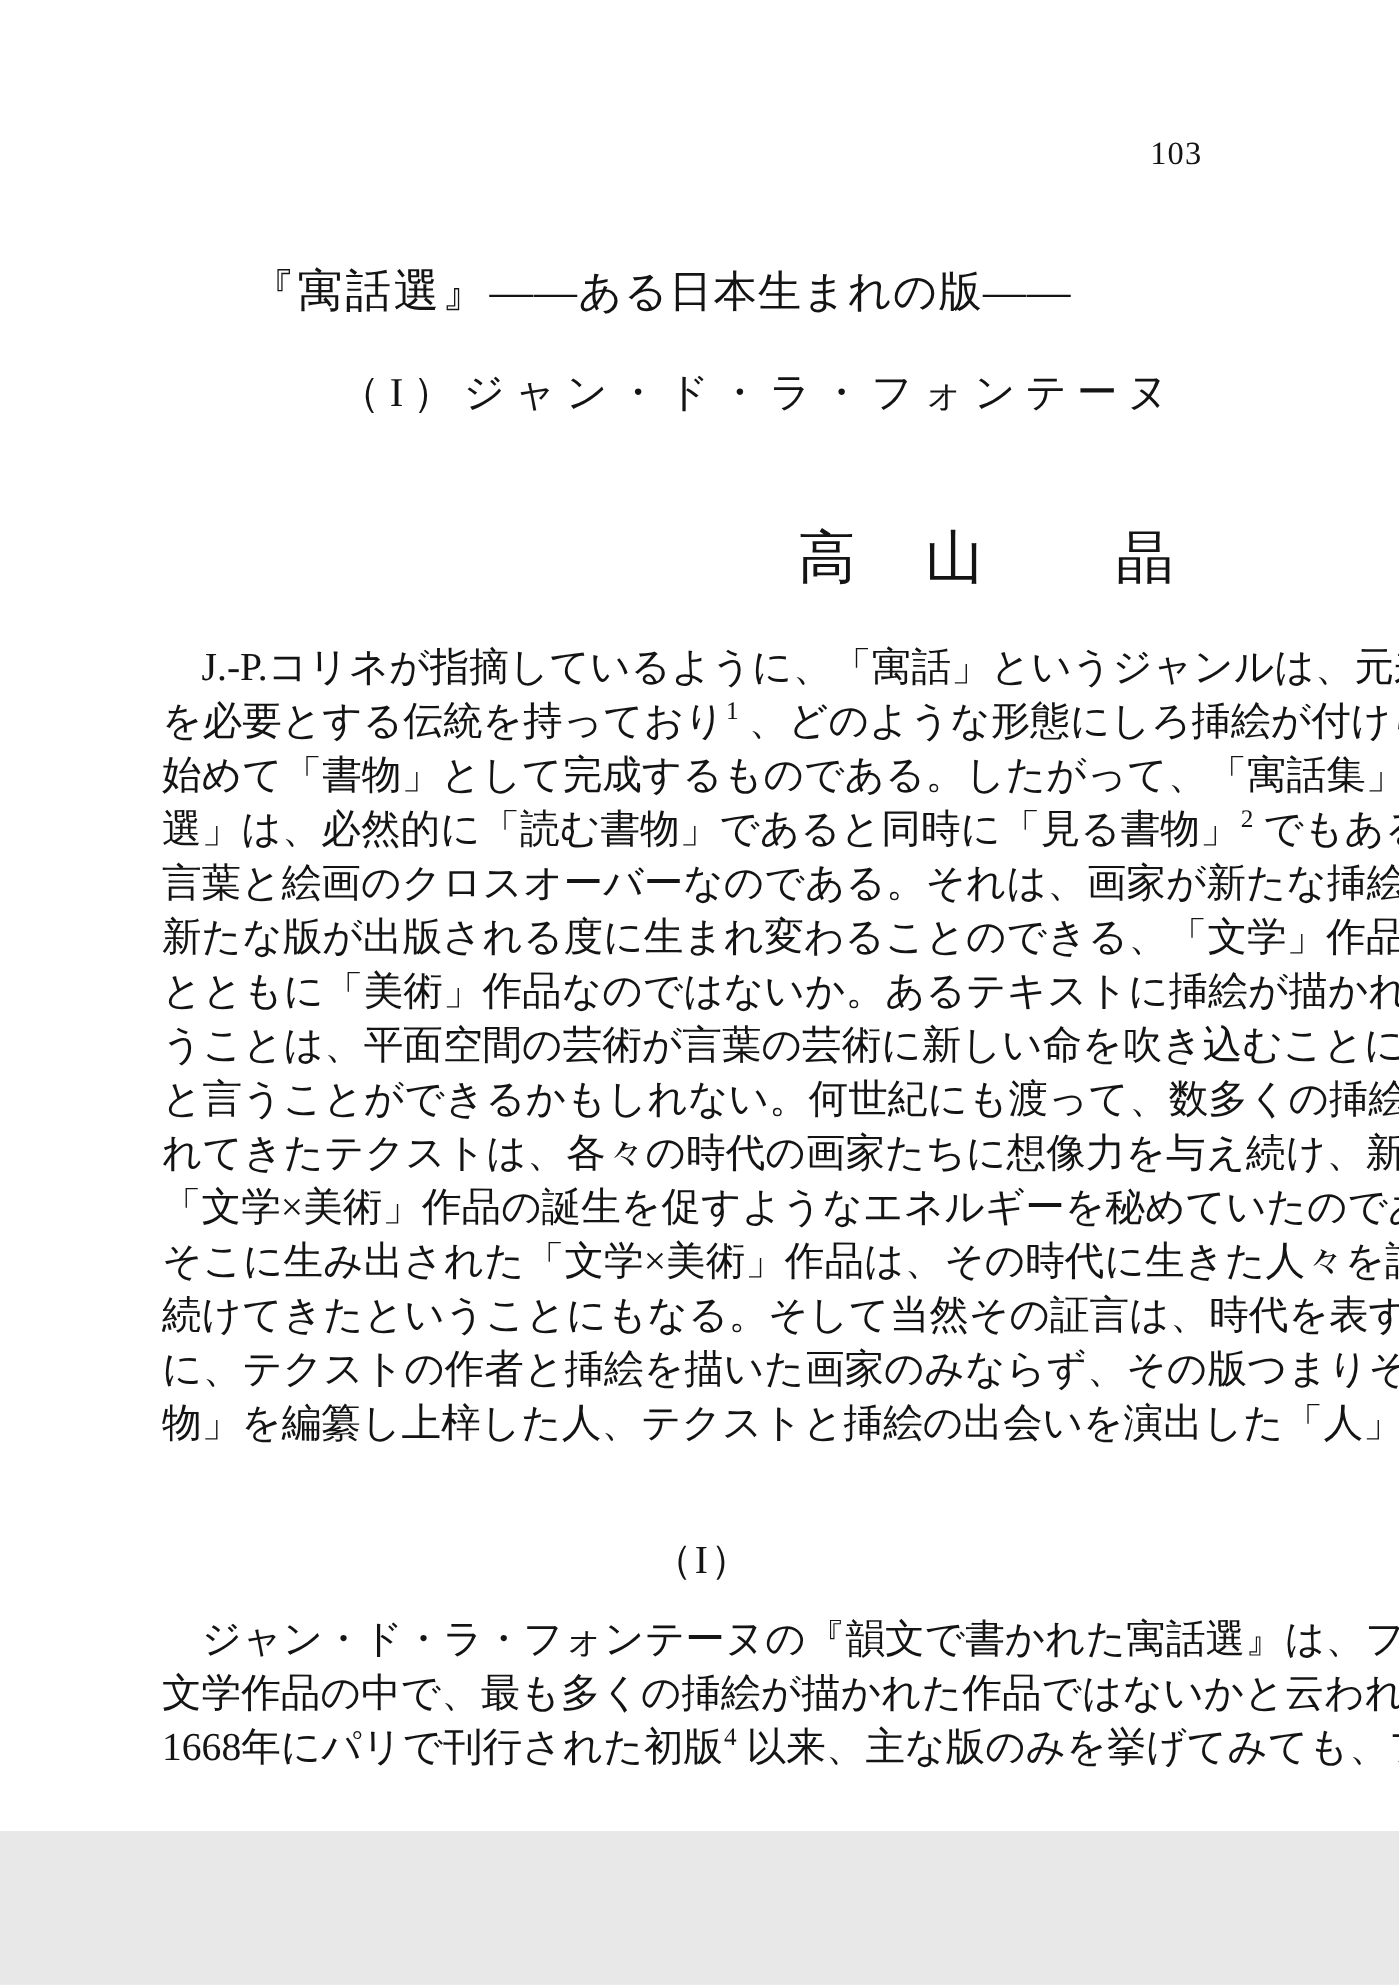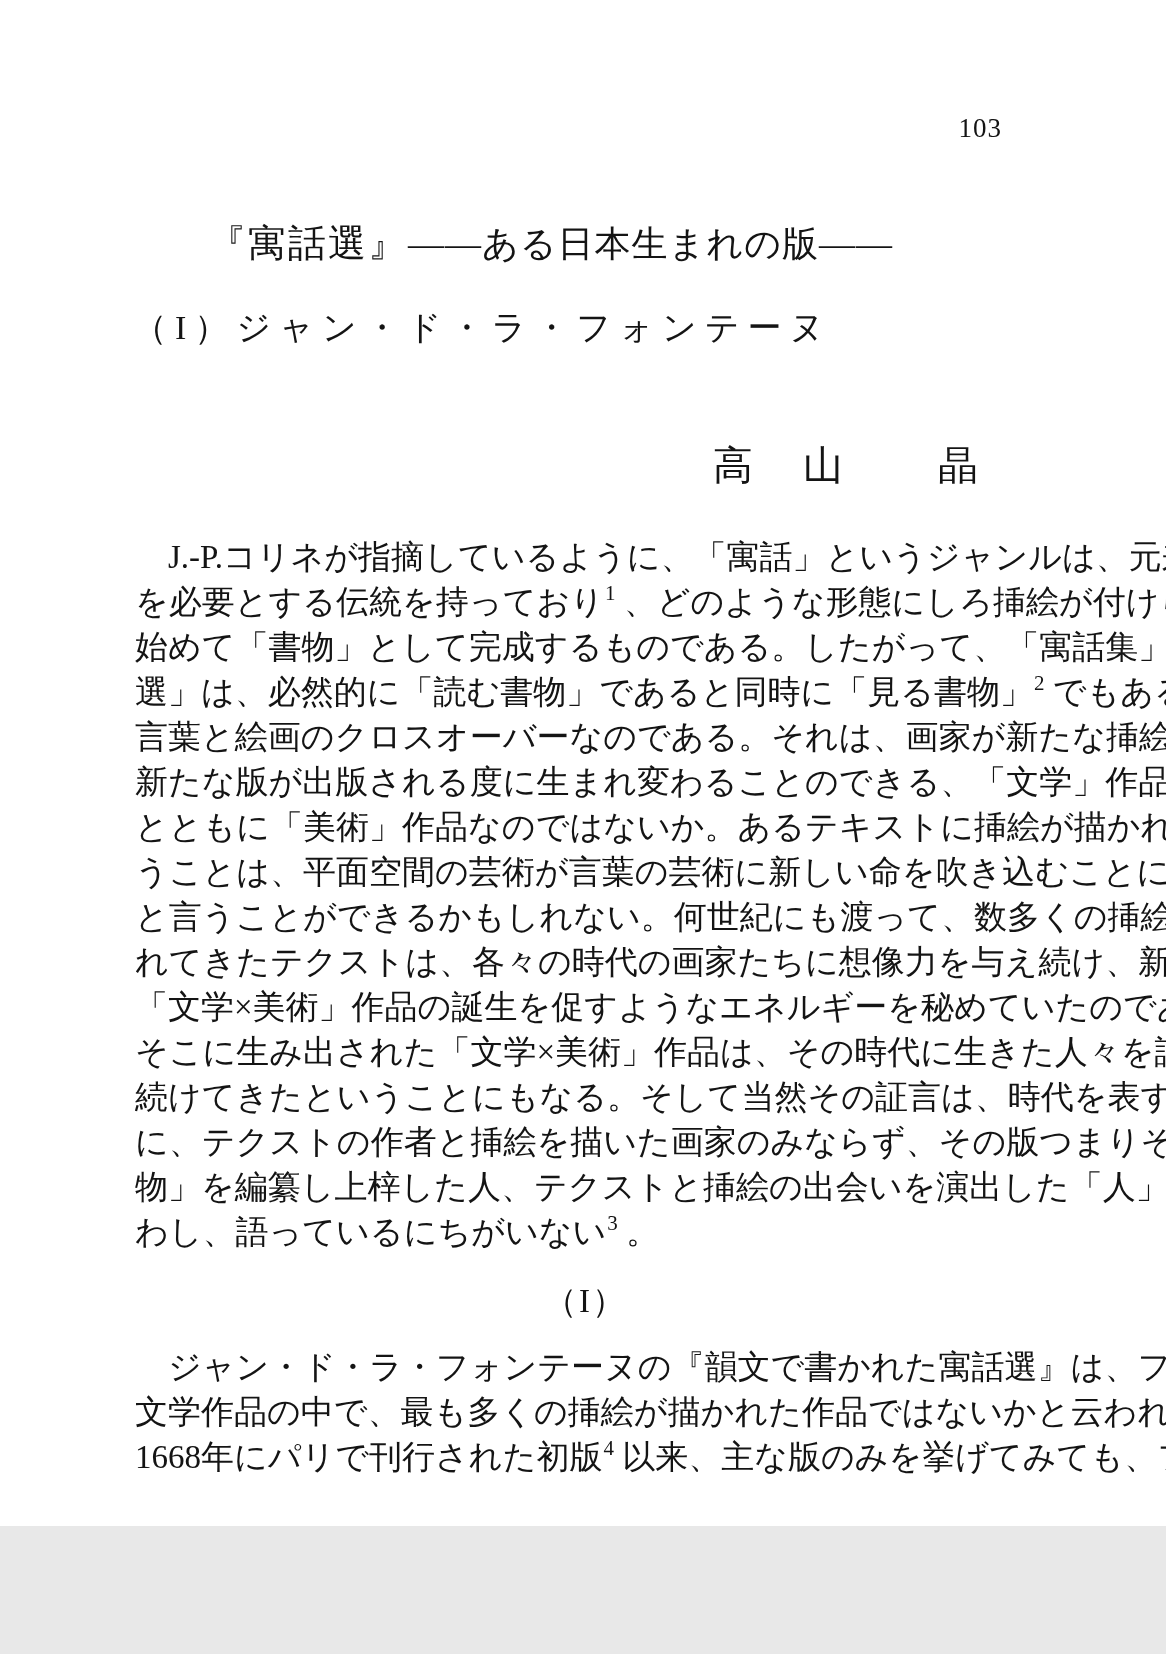--- a/index.html
+++ b/index.html
@@ -42,36 +42,36 @@
   .title-sub {
     font-size: 36px;
     letter-spacing: 1px;
     text-align: right;
   }
   .subtitle {
     position: absolute;
     top: 306px;
     left: 133px;
     width: 905px;
-    text-align: left;
+    text-align: right;
     padding-right: 56px;
     font-weight: normal;
     font-size: 34px;
     letter-spacing: 8px;
     white-space: nowrap;
     line-height: 44px;
   }
   .author {
     position: absolute;
     top: 440px;
     left: 133px;
     width: 905px;
     text-align: right;
     padding-right: 55px;
-    font-size: 40px;
+    font-size: 48px;
     letter-spacing: 5px;
     line-height: 52px;
   }
   .paragraph {
     position: absolute;
     left: 135px;
     width: 910px;
     font-size: 33px;
   }
   .paragraph .line {
@@ -122,21 +122,20 @@
     <div class="line">新たな版が出版される度に生まれ変わることのできる、「文学」作品である</div>
     <div class="line">とともに「美術」作品なのではないか。あるテキストに挿絵が描かれるとい</div>
     <div class="line">うことは、平面空間の芸術が言葉の芸術に新しい命を吹き込むことになる、</div>
     <div class="line">と言うことができるかもしれない。何世紀にも渡って、数多くの挿絵が描か</div>
     <div class="line">れてきたテクストは、各々の時代の画家たちに想像力を与え続け、新たな</div>
     <div class="line">「文学×美術」作品の誕生を促すようなエネルギーを秘めていたのである。</div>
     <div class="line">そこに生み出された「文学×美術」作品は、その時代に生きた人々を証言し</div>
     <div class="line">続けてきたということにもなる。そして当然その証言は、時代を表すととも</div>
     <div class="line">に、テクストの作者と挿絵を描いた画家のみならず、その版つまりその「書</div>
     <div class="line">物」を編纂し上梓した人、テクストと挿絵の出会いを演出した「人」をも現</div>
-    <div class="line">わし、語っているにちがいない<sup>3</sup> 。</div>
   </div>
 
   <div class="section-heading">（I）</div>
 
   <div class="paragraph" id="paragraph-2">
     <div class="line">　ジャン・ド・ラ・フォンテーヌの『韻文で書かれた寓話選』は、フランス</div>
     <div class="line">文学作品の中で、最も多くの挿絵が描かれた作品ではないかと云われている。</div>
     <div class="line">1668年にパリで刊行された初版<sup>4</sup> 以来、主な版のみを挙げてみても、フラン</div>
   </div>
 

